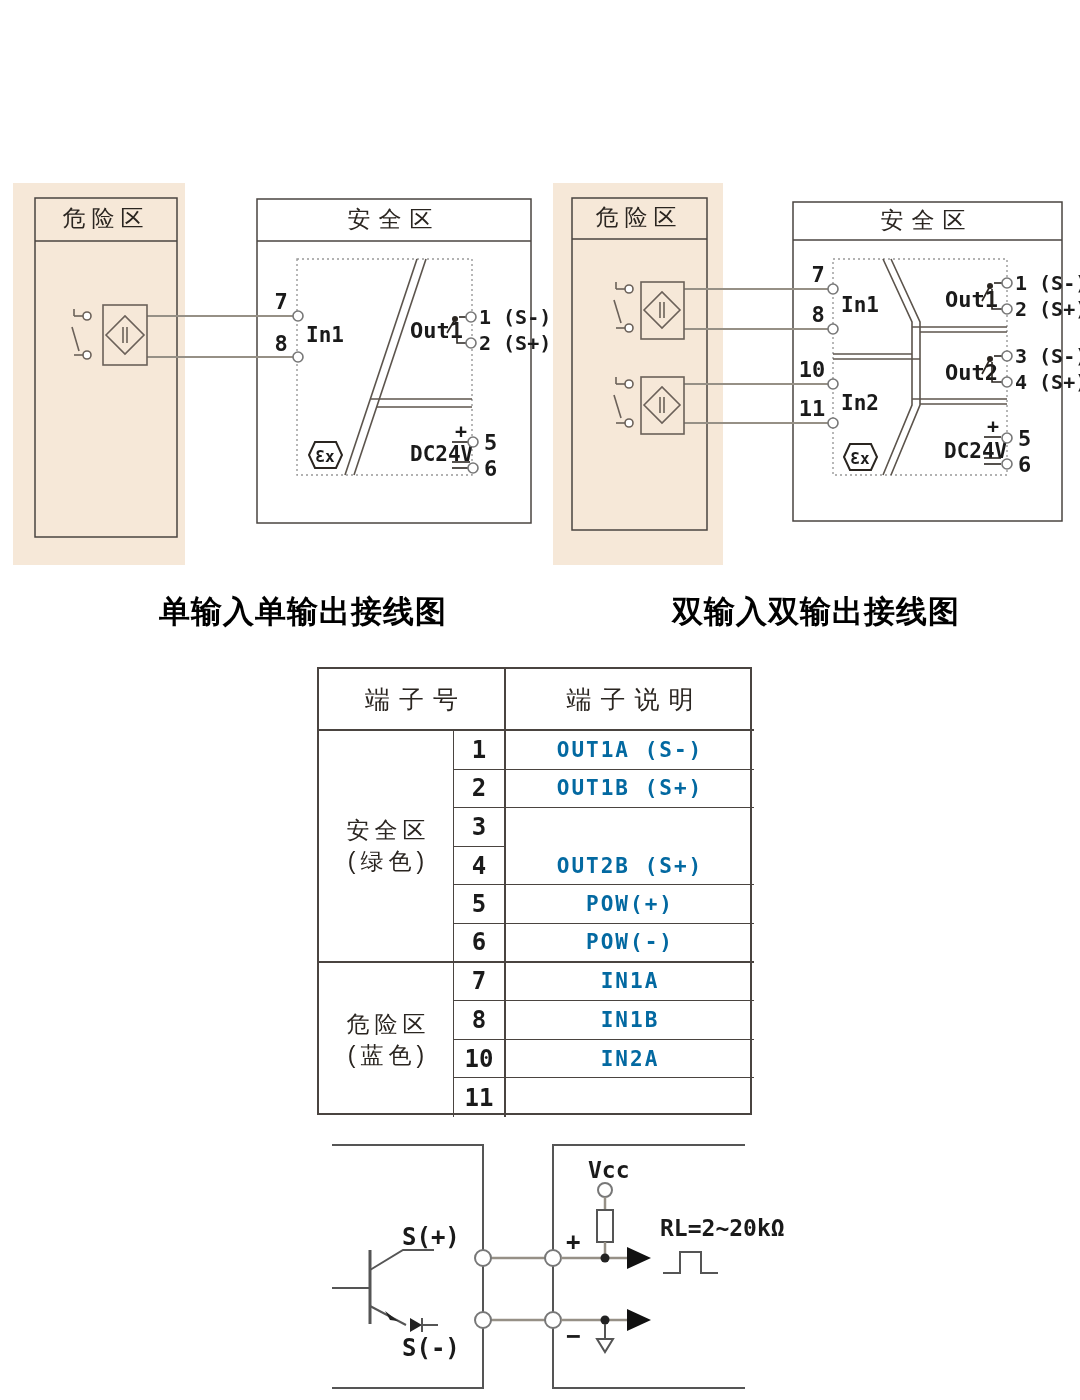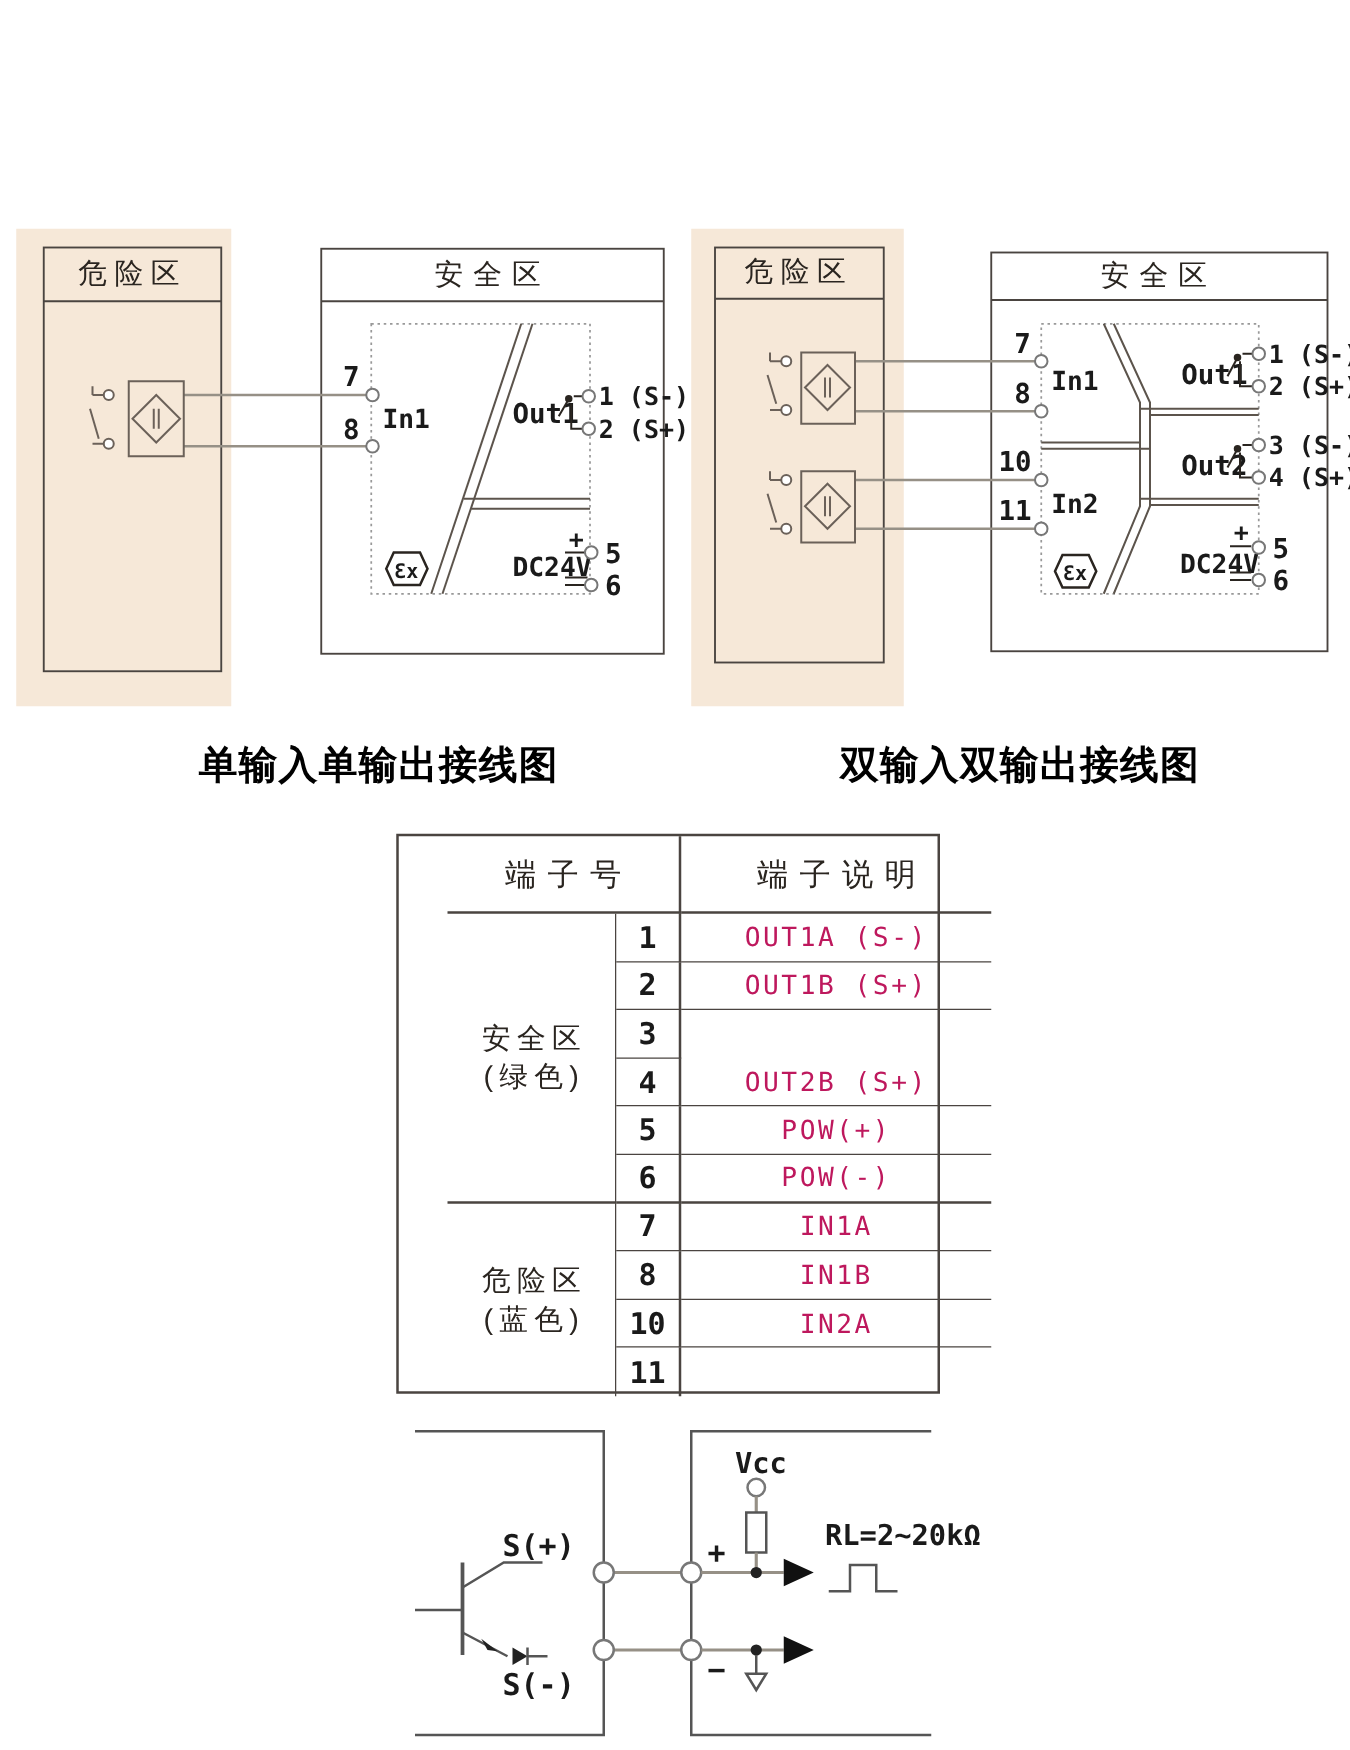--- a/index.html
+++ b/index.html
@@ -15,33 +15,33 @@
            font-weight:bold;color:#000;letter-spacing:1px;}
   .caption.single{left:103px;}
   .caption.dual{left:616px;}
   
   .tech{font-family:"DejaVu Sans Mono",monospace;font-weight:bold;fill:#1a1a1a;}
   .cjk{font-family:"Liberation Sans",sans-serif;fill:#2a2520;}
   
   .tbl{position:absolute;left:317px;top:667px;width:435px;height:448px;
        display:grid;grid-template-columns:135px 52px 248px;
        grid-template-rows:62px repeat(10,38.6px);
-       border:2px solid #4a4440;box-sizing:border-box;padding-left:39px;}
+       border:2px solid #4a4440;box-sizing:border-box;}
   .cell{display:flex;align-items:center;justify-content:center;box-sizing:border-box;}
   .hdr{font-size:25px;letter-spacing:9px;color:#2a2520;text-indent:9px;}
   .hdrA{grid-area:1/1/2/3;border-right:2px solid #4a4440;border-bottom:2px solid #4a4440;}
   .hdrB{grid-area:1/3/2/4;border-bottom:2px solid #4a4440;text-align:right;}
   .zone{grid-column:1;flex-direction:column;font-size:23px;letter-spacing:5px;line-height:1.35;
         color:#2a2520;border-right:1.5px solid #4a4440;text-indent:5px;}
   .zone-safe{grid-row:2/8;border-bottom:2px solid #4a4440;}
   .zone-hazard{grid-row:8/12;}
   .numc{grid-column:2;border-right:2px solid #4a4440;font-family:"DejaVu Sans Mono",monospace;
         font-weight:bold;font-size:24px;color:#1a1a1a;}
-  .descc{grid-column:3;font-family:"DejaVu Sans Mono",monospace;font-weight:normal;
-         font-size:21px;letter-spacing:2px;color:#be185d;}
+  .descc{grid-column:3;font-family:"DejaVu Sans Mono",monospace;font-weight:bold;
+         font-size:21px;letter-spacing:2px;color:#0369a1;}
   .rline{border-bottom:1.5px solid #4a4440;}
   .rline-strong{border-bottom:2px solid #4a4440;}
   .diagram-svg,.circuit-svg{position:absolute;left:0;}
 </style>
 </head>
 <body>
 
 <div class="page">
 
 

